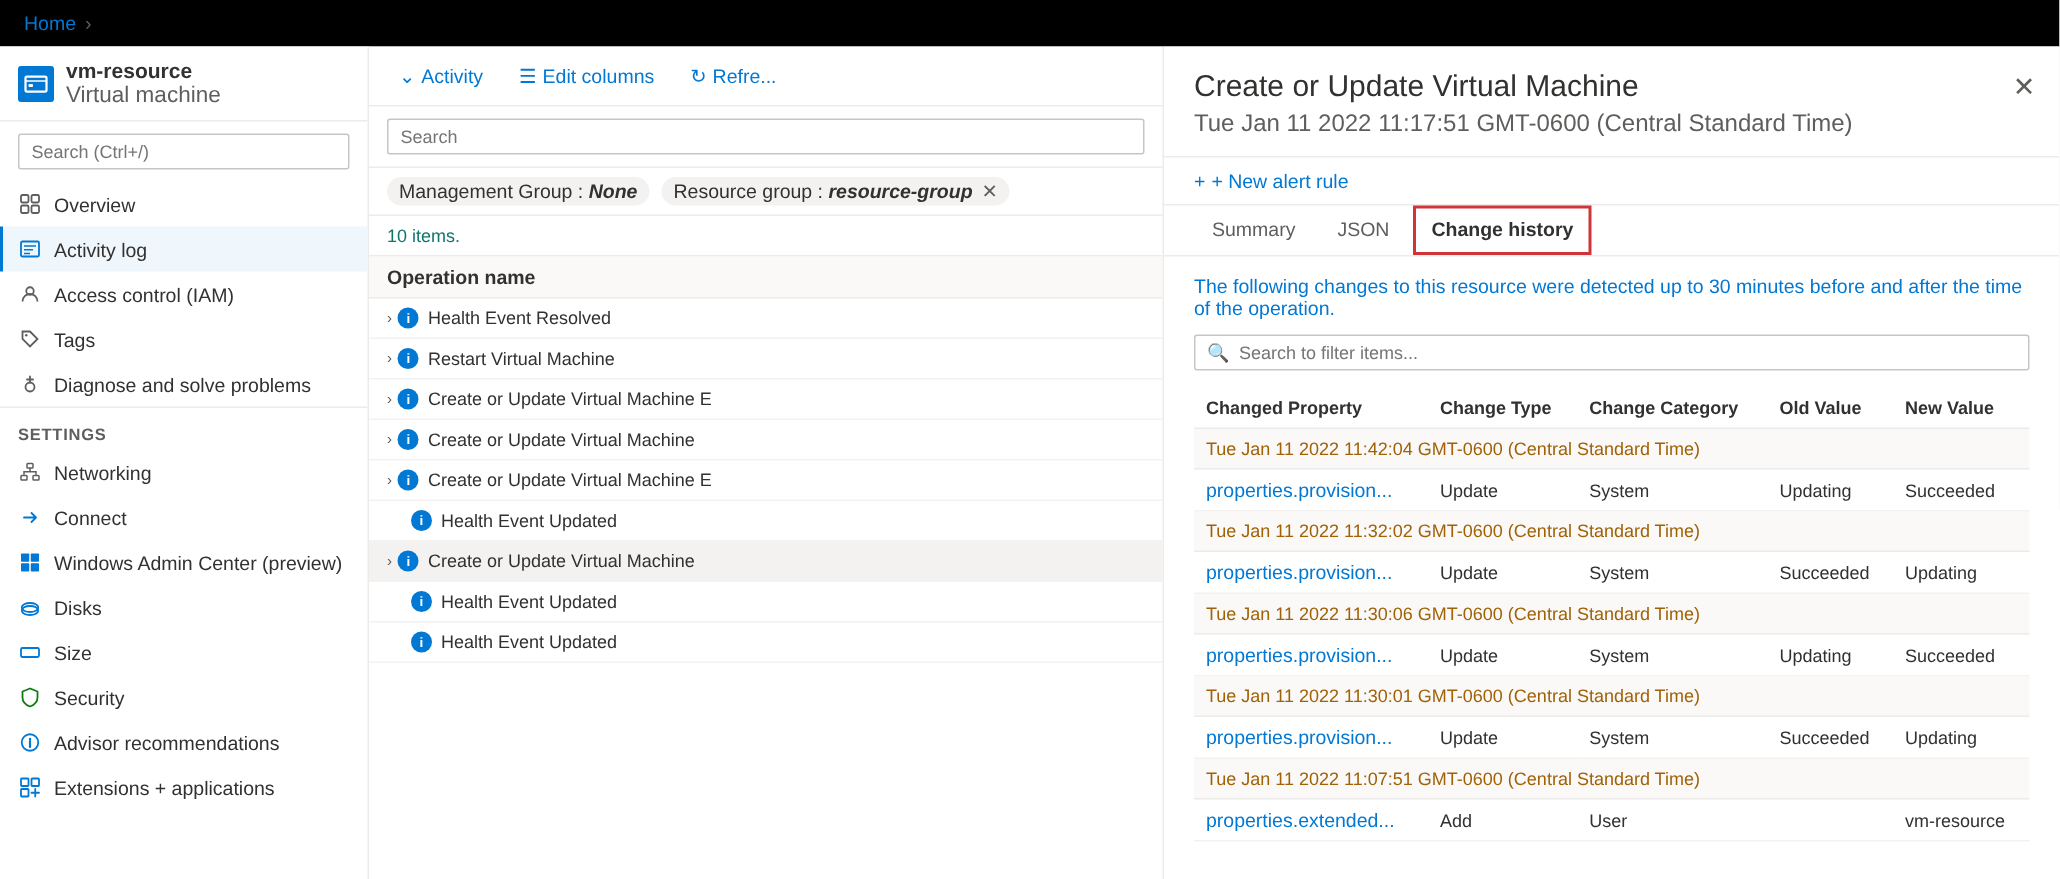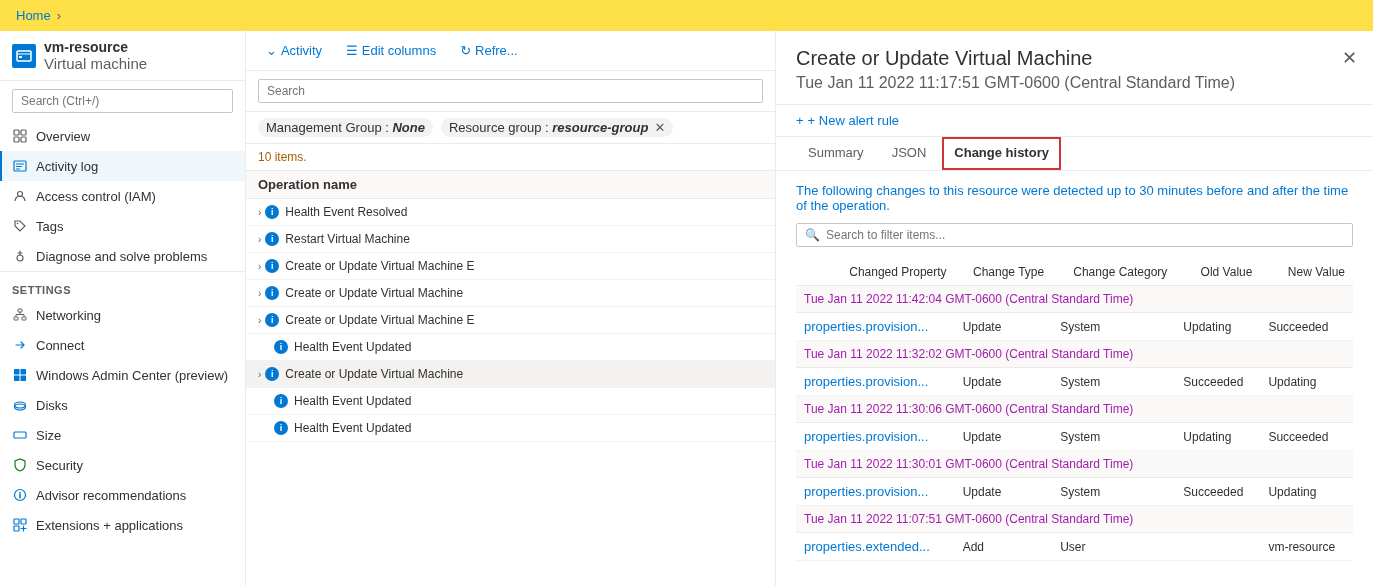--- a/index.html
+++ b/index.html
@@ -1,19 +1,19 @@
 <!DOCTYPE html>
 <html><head>
   <meta charset="utf-8">
   <style>
     * { box-sizing: border-box; margin: 0; padding: 0; font-family: 'Segoe UI', Arial, sans-serif; font-size: 13px; }
     body { background: #f3f2f1; display: flex; flex-direction: column; height: 586px; overflow: hidden; }
     
     
-    .breadcrumb { background: #fde047; padding: 8px 16px; display: flex; align-items: flex-start; gap: 6px; font-size: 12px; color: #605e5c; }
+    .breadcrumb { background: #000000; padding: 8px 16px; display: flex; align-items: flex-start; gap: 6px; font-size: 12px; color: #605e5c; }
     .breadcrumb a { color: #0078d4; text-decoration: none; }
     .breadcrumb-sep { color: #605e5c; }
     
     
     .main-container { display: flex; flex: 1; overflow: hidden; background: #fff; }
     
     
     .sidebar { width: 246px; min-width: 246px; background: #fff; border-right: 1px solid #edebe9; display: flex; flex-direction: column; overflow: hidden; }
     .sidebar-resource-title { display: flex; align-items: center; gap: 8px; padding: 8px 12px; border-bottom: 1px solid #edebe9; }
     .sidebar-resource-icon { width: 24px; height: 24px; background: #0078d4; border-radius: 2px; display: flex; align-items: center; justify-content: center; color: white; font-size: 10px; flex-shrink: 0; }
@@ -34,21 +34,21 @@
     
     .activity-panel { width: 530px; min-width: 530px; border-right: 1px solid #edebe9; display: flex; flex-direction: column; overflow: hidden; }
     .activity-toolbar { padding: 8px 12px; display: flex; align-items: center; gap: 8px; border-bottom: 1px solid #edebe9; }
     .activity-toolbar-btn { display: flex; align-items: center; gap: 4px; padding: 4px 8px; border: none; background: none; cursor: pointer; color: #0078d4; font-size: 13px; }
     .activity-search { padding: 8px 12px; border-bottom: 1px solid #edebe9; }
     .activity-search input { width: 100%; padding: 4px 8px; border: 1px solid #c8c6c4; border-radius: 2px; font-size: 12px; }
     .filter-bar { padding: 6px 12px; display: flex; align-items: center; gap: 8px; flex-wrap: wrap; border-bottom: 1px solid #edebe9; }
     .filter-chip { display: flex; align-items: center; gap: 4px; padding: 2px 8px; background: #f3f2f1; border-radius: 12px; font-size: 12px; color: #323130; }
     .filter-chip strong { font-weight: 600; font-style: italic; }
     .filter-chip-close { cursor: pointer; color: #605e5c; margin-left: 2px; }
-    .items-count { padding: 6px 12px; font-size: 12px; color: #a16207; border-bottom: 1px solid #edebe9; }
+    .items-count { padding: 6px 12px; font-size: 12px; color: #0f766e; border-bottom: 1px solid #edebe9; }
     
     .activity-list { overflow-y: auto; flex: 1; }
     .list-header { display: flex; padding: 6px 12px; background: #faf9f8; border-bottom: 1px solid #edebe9; font-weight: 600; font-size: 12px; color: #323130; }
     .list-item { display: flex; align-items: center; padding: 6px 12px; border-bottom: 1px solid #f3f2f1; cursor: pointer; }
     .expand-icon { color: #605e5c; margin-right: 4px; font-size: 10px; }
     .info-icon { width: 14px; height: 14px; border-radius: 50%; background: #0078d4; color: white; display: flex; align-items: center; justify-content: center; font-size: 9px; font-weight: bold; margin-right: 6px; flex-shrink: 0; }
     .list-item-name { font-size: 12px; color: #323130; }
     
     
     .detail-panel { flex: 1; background: #fff; display: flex; flex-direction: column; overflow: hidden; position: relative; }
@@ -66,23 +66,23 @@
     
     
     .change-content { flex: 1; overflow-y: auto; padding: 12px 20px; }
     .change-description { font-size: 12px; color: #323130; margin-bottom: 10px; }
     .change-description span { color: #0078d4; }
     .change-search { display: flex; align-items: center; gap: 6px; padding: 4px 8px; border: 1px solid #c8c6c4; border-radius: 2px; margin-bottom: 12px; }
     .change-search input { border: none; outline: none; flex: 1; font-size: 12px; color: #323130; }
     .change-search-icon { color: #605e5c; font-size: 12px; }
     
     .change-table { width: 100%; border-collapse: collapse; }
-    .change-table th { text-align: right; font-weight: 400; font-size: 12px; padding: 6px 8px; color: #323130; border-bottom: 1px solid #edebe9; }
+    .change-table th { text-align: left; font-weight: 700; font-size: 12px; padding: 6px 8px; color: #323130; border-bottom: 1px solid #edebe9; }
     .change-table td { padding: 6px 8px; font-size: 12px; color: #323130; border-bottom: 1px solid #f3f2f1; }
-    .change-table tr.date-row td { background: #faf9f8; font-size: 12px; color: #a21caf; padding: 6px 8px; border-bottom: 1px solid #edebe9; font-weight: normal; }
+    .change-table tr.date-row td { background: #faf9f8; font-size: 12px; color: #a16207; padding: 6px 8px; border-bottom: 1px solid #edebe9; font-weight: normal; }
     .prop-link { color: #0078d4; cursor: pointer; text-decoration: none; }
     .change-type-text { color: #0078d4; }
     
     
     ::-webkit-scrollbar { width: 6px; }
     ::-webkit-scrollbar-track { background: #f3f2f1; }
     ::-webkit-scrollbar-thumb { background: #c8c6c4; border-radius: 3px; }
   </style>
 </head>
 <body>

